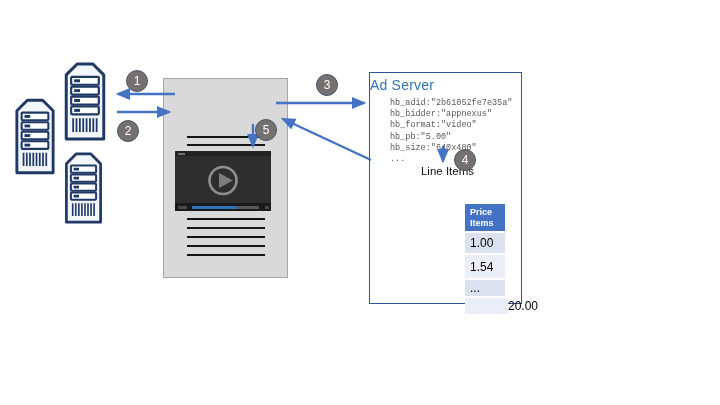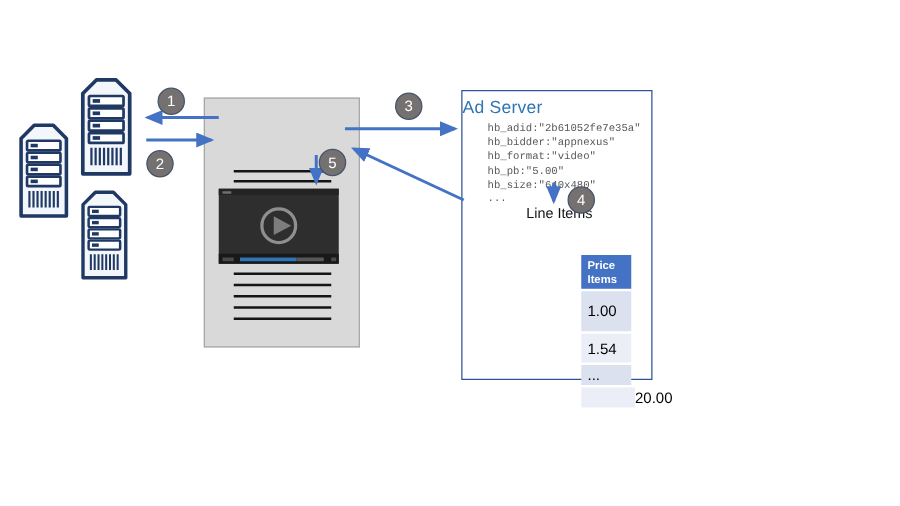--- a/index.html
+++ b/index.html
@@ -44,21 +44,21 @@
   .ads-code div{white-space:pre;}
   .li-label{position:absolute;left:30px;top:92px;width:95px;text-align:center;
             color:#111;font-size:11.5px;}
   .pbtable{position:absolute;left:55px;top:131px;width:40px;margin-left:40px;}
   .pb-header{height:27px;background:var(--table-header,#4472C4);color:#fff;font-size:9px;
              font-weight:bold;line-height:10.5px;padding:3px 0 0 5px;box-sizing:border-box;}
   .pb-row{margin-top:2px;display:flex;align-items:center;padding-left:5px;box-sizing:border-box;
           font-size:12px;color:#000;}
   .pb-r0,.pb-r2{background:var(--band-dark,#DCE1F0);}
   .pb-r1,.pb-r3{background:var(--band-light,#ECEEF7);}
-  .pb-r0{height:32px;}.pb-r1{height:23px;}.pb-r2{height:16px;}.pb-r3{height:16px;padding-left:43px;}
+  .pb-r0{height:20px;}.pb-r1{height:23px;}.pb-r2{height:16px;}.pb-r3{height:16px;padding-left:43px;}
 
   
   .step{width:22px;height:22px;border-radius:50%;background:var(--circle-fill,#767171);
         border:1.5px solid var(--circle-border,#44546A);box-sizing:border-box;color:#fff;
         display:flex;align-items:center;justify-content:center;font-size:12px;}
 
   
   .arrows{left:0;top:0;width:720px;height:405px;pointer-events:none;}
   .arrows line{stroke:var(--arrow-blue,#4472C4);stroke-width:2.4;}
   .ah{fill:var(--arrow-blue,#4472C4);}

